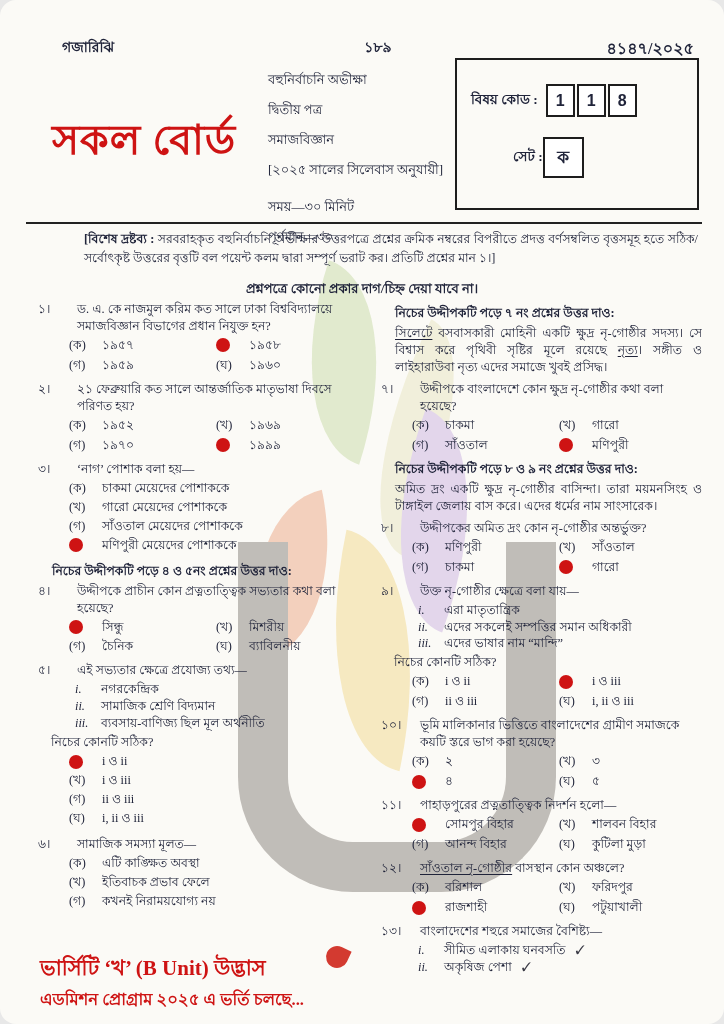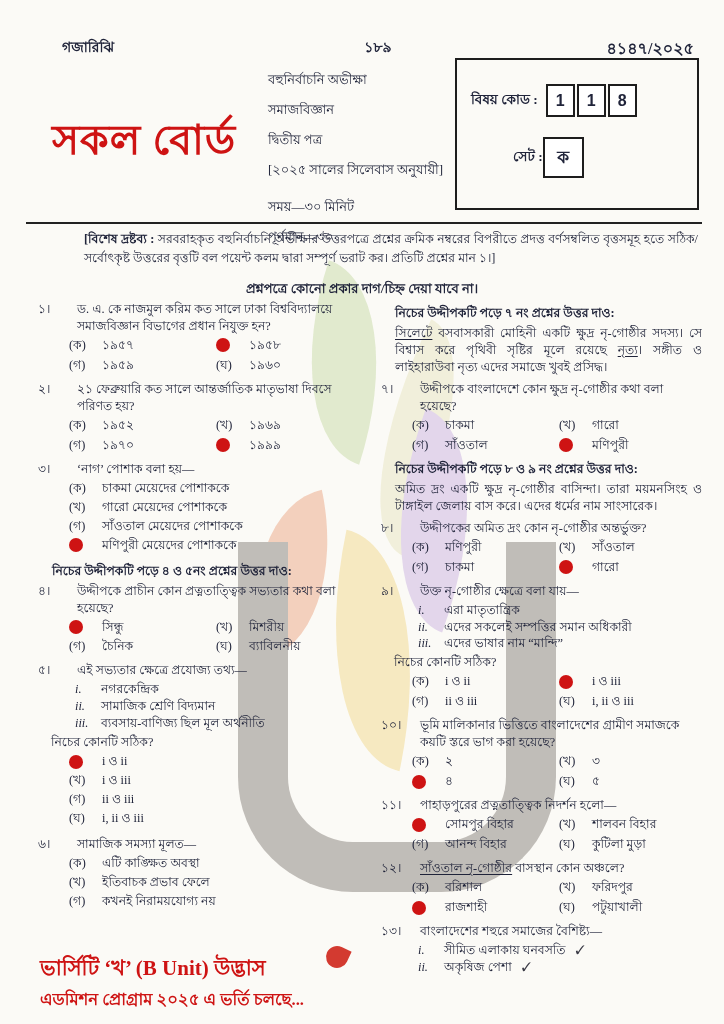--- a/index.html
+++ b/index.html
@@ -1,20 +1,21 @@
 <!DOCTYPE html>
 <html lang="bn" style="--accent-red: #ce1313; --ink: #20243a; --box-border: #1d1d1d;"><head>
 <meta charset="utf-8">
 <style>
   html,body{margin:0;padding:0;background:#e8e8e8;}
   .page{
     position:relative;width:724px;height:1024px;margin:0 auto;
     background:#fbfaf6;overflow:hidden;
     font-family:"Liberation Serif","DejaVu Serif",serif;
     color:var(--ink,#20243a);
+    border-radius:16px;
   }
   
   .wm{position:absolute;left:210px;top:270px;width:330px;height:720px;z-index:0;pointer-events:none;opacity:.92}
   .petal{position:absolute;border-radius:0 100% 0 100%;}
   .petal.green {left:88px;top:0;width:92px;height:185px;background:#dfe9cb;transform:rotate(18deg);}
   .petal.cream {left:168px;top:55px;width:78px;height:225px;background:#f1efd9;transform:rotate(26deg);}
   .petal.salmon{left:34px;top:228px;width:95px;height:155px;background:#f3cdb9;transform:rotate(-12deg);border-radius:100% 0 100% 0;}
   .petal.purple{left:178px;top:148px;width:92px;height:205px;background:#e1d4eb;transform:rotate(20deg);}
   .petal.yellow{left:112px;top:268px;width:102px;height:225px;background:#f6e8bd;transform:rotate(12deg);}
   .ushape{position:absolute;left:28px;top:272px;width:218px;height:300px;
@@ -88,22 +89,22 @@
   <div class="hdr-top">
     <span class="lft">গজারিঝি</span>
     <span class="ctr">১৮৯</span>
     <span class="rgt">৪১৪৭/২০২৫</span>
   </div>
 
   <div class="board-title">সকল বোর্ড</div>
 
   <div class="exam-info">
     <div>বহুনির্বাচনি অভীক্ষা</div>
+    <div>দ্বিতীয় পত্র</div>
     <div>সমাজবিজ্ঞান</div>
-    <div>দ্বিতীয় পত্র</div>
     <div>[২০২৫ সালের সিলেবাস অনুযায়ী]</div>
     <div class="spaced">সময়—৩০ মিনিট</div>
     <div>পূর্ণমান—৩০</div>
   </div>
 
   <div class="code-box">
     <div class="code-row">
       <span>বিষয় কোড :</span>
       <span class="digits">
         <span class="digit-box">1</span>

